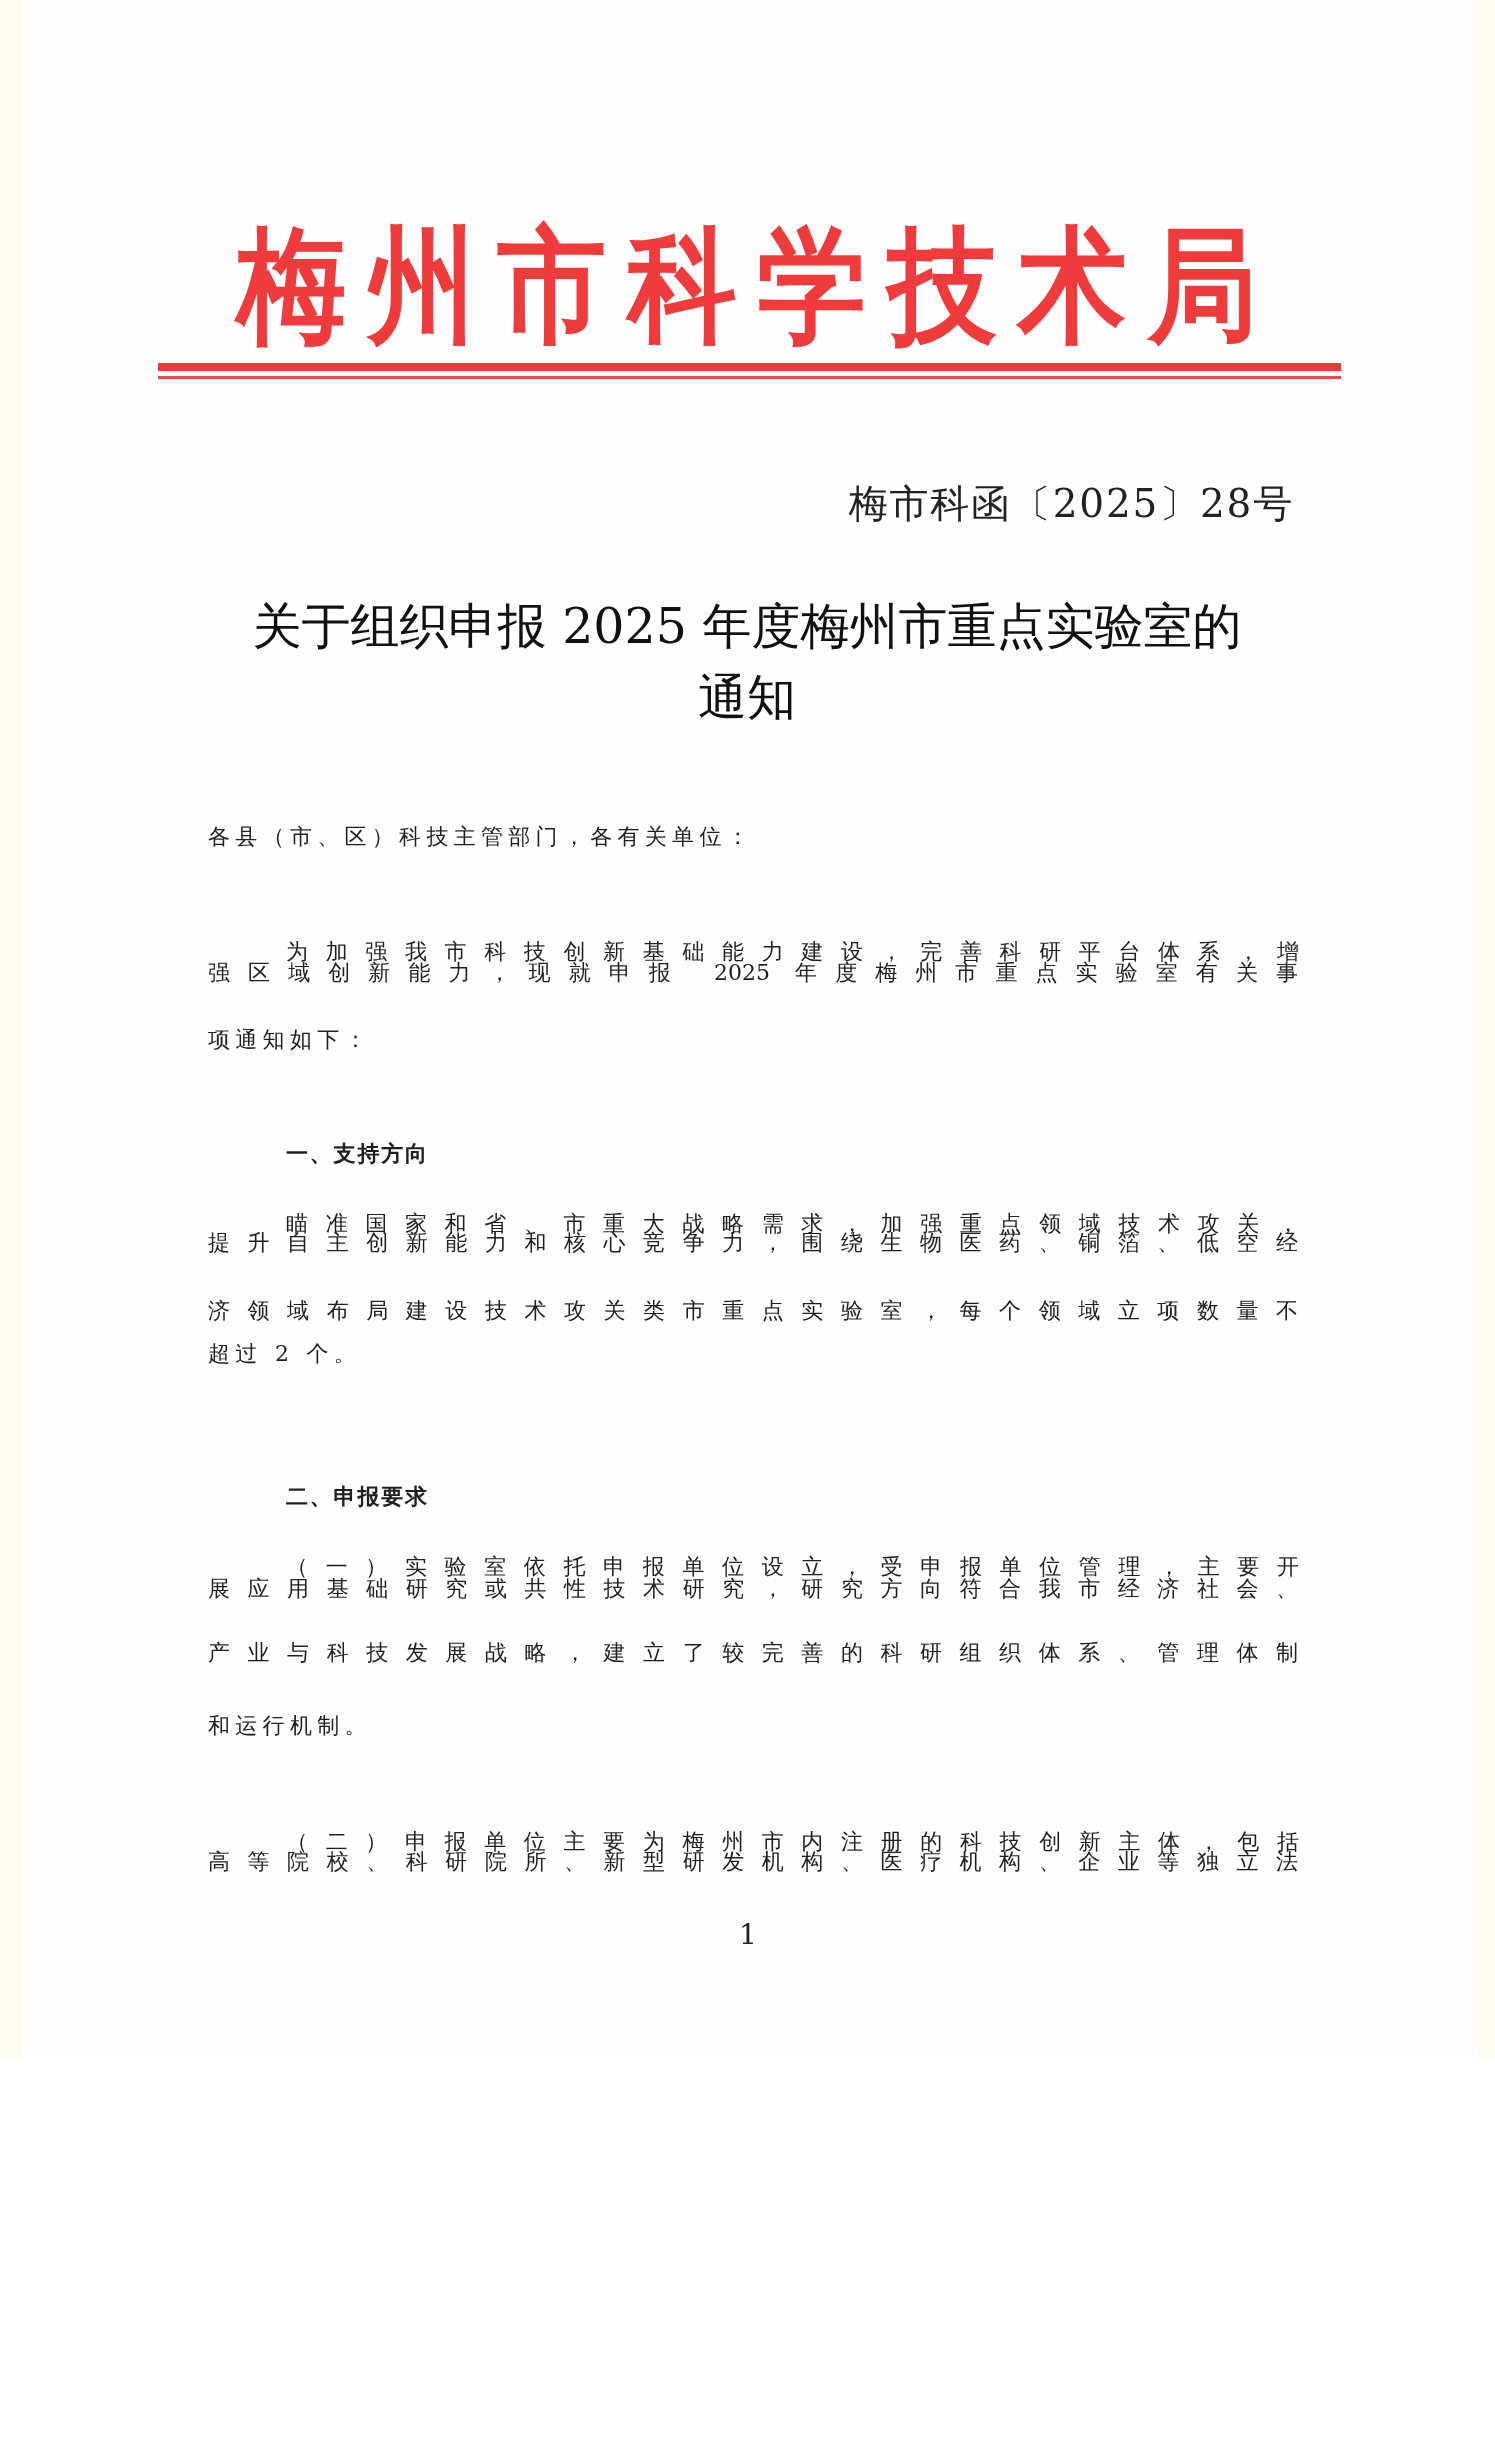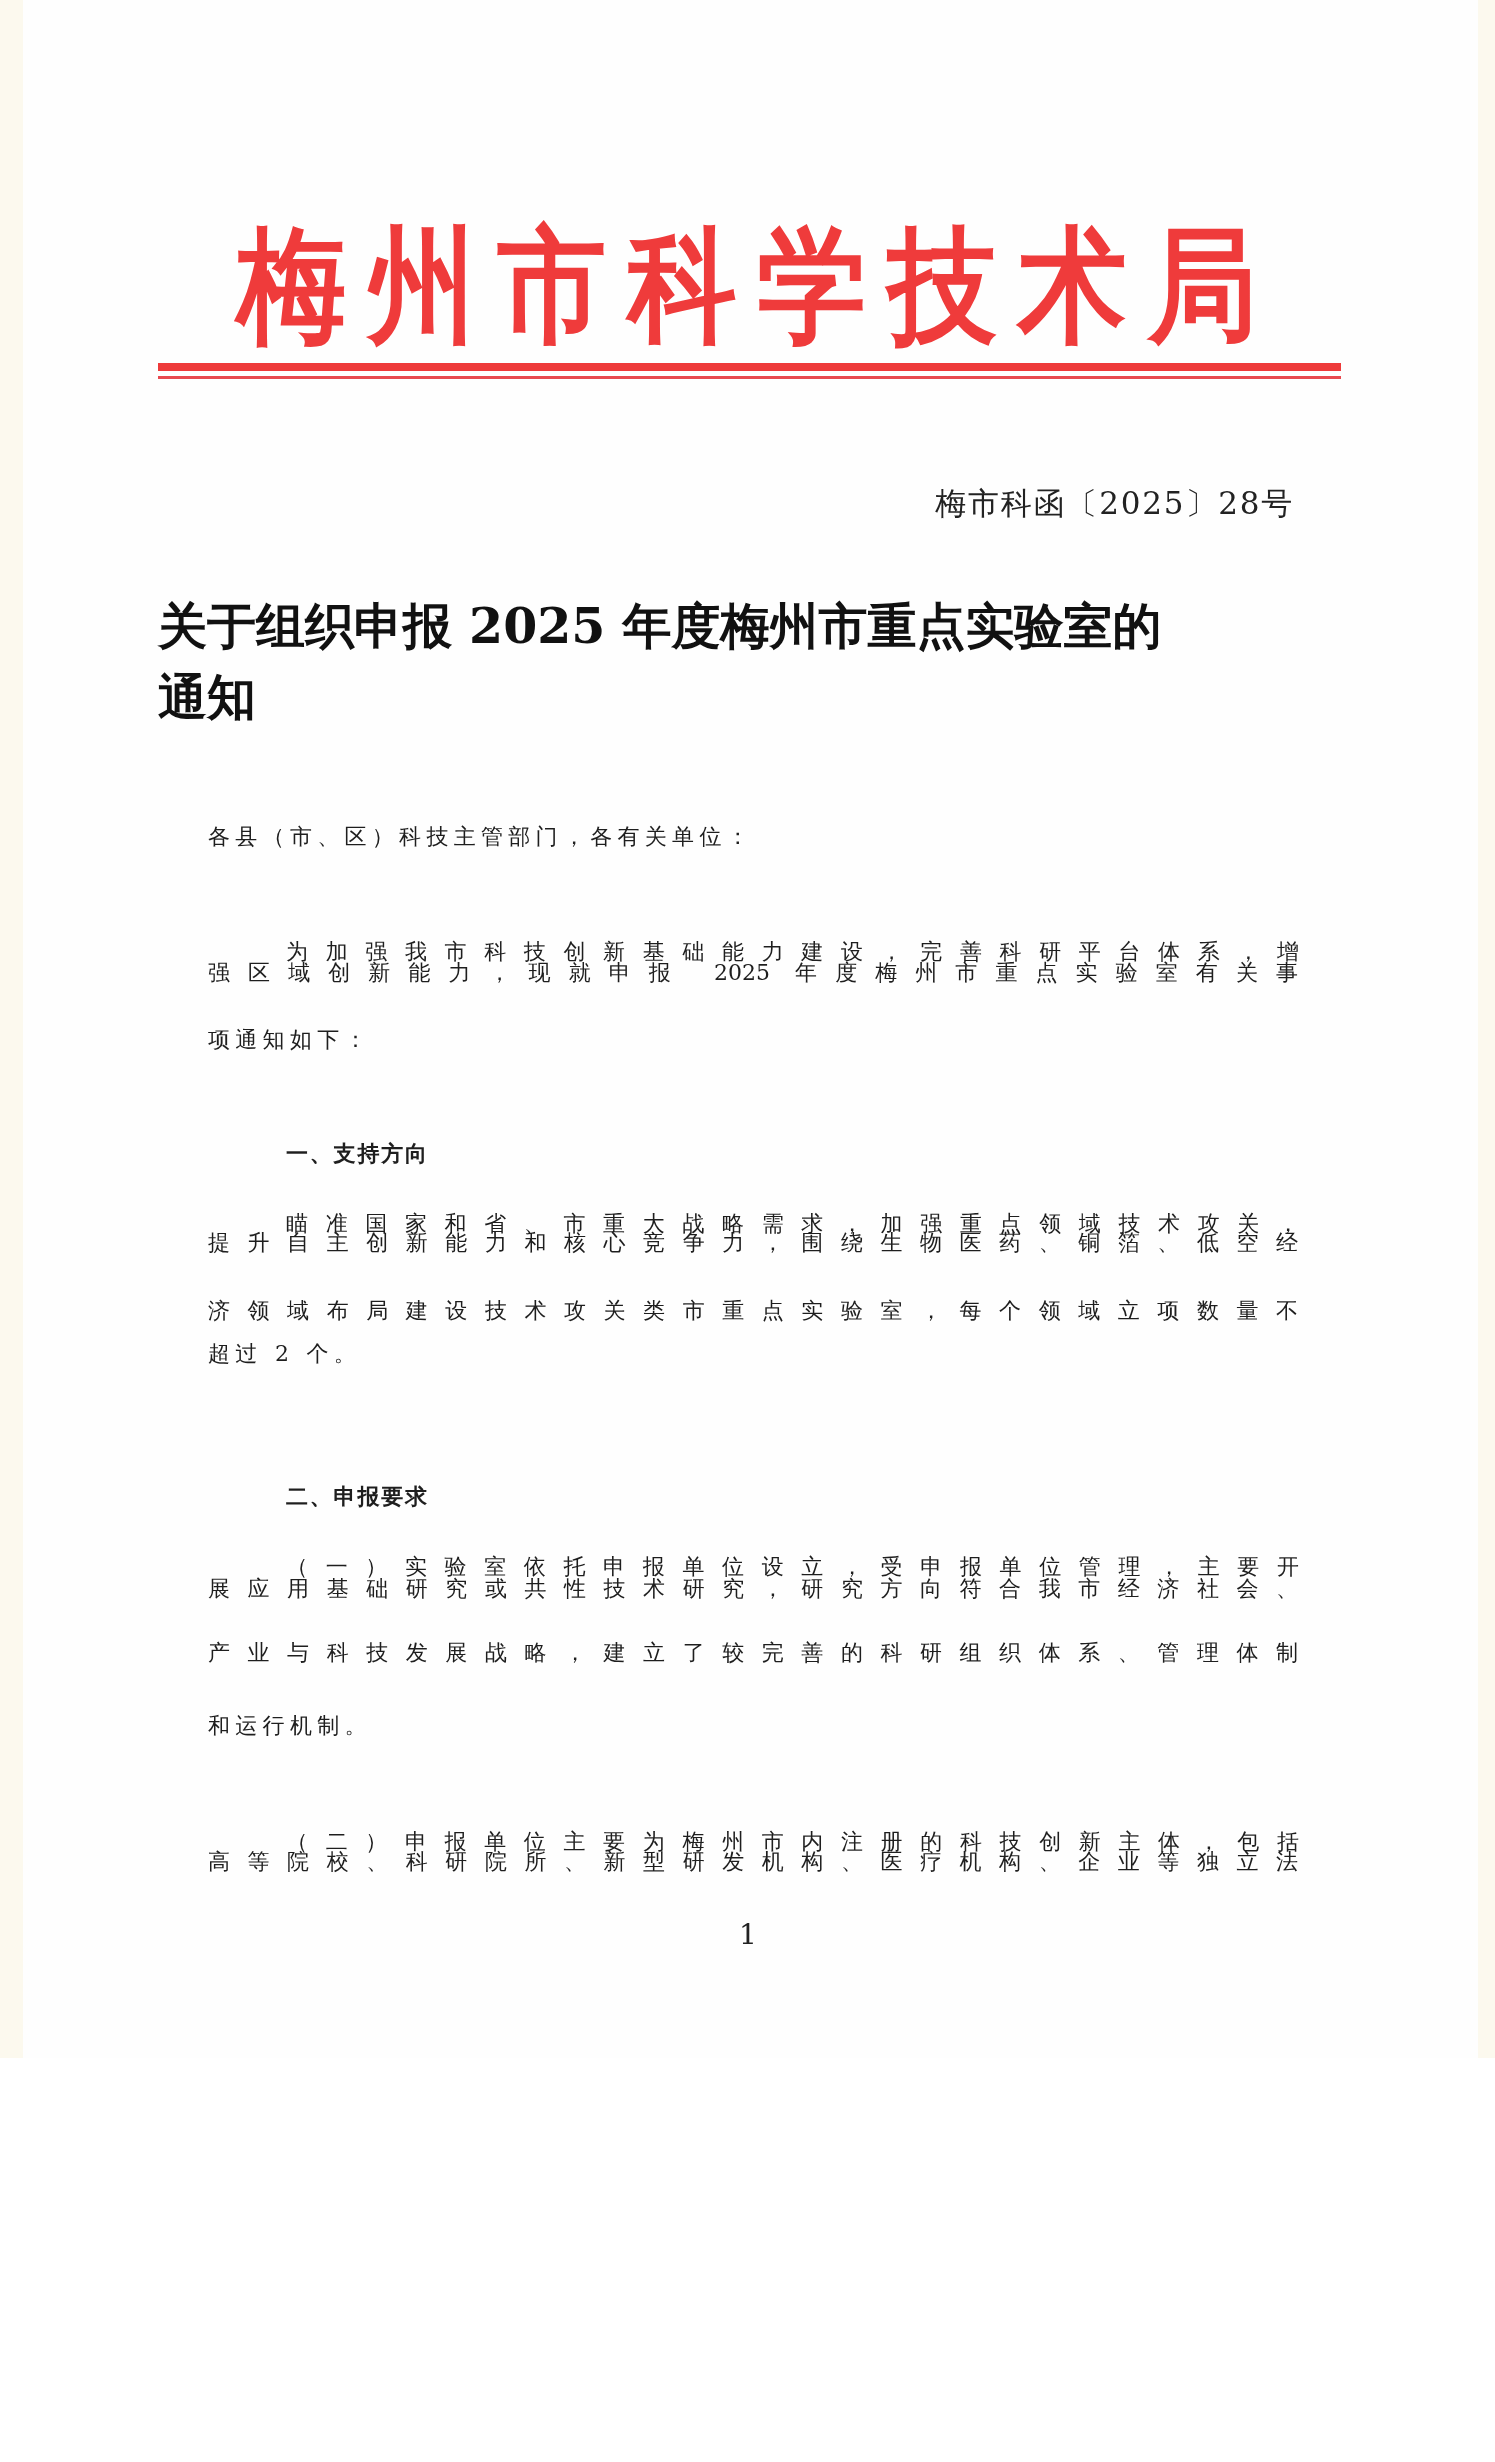--- a/index.html
+++ b/index.html
@@ -21,26 +21,26 @@
   .masthead {
     left: 237px; top: 224px; width: 1020px; height: 123px;
     display: flex; justify-content: space-between; align-items: center;
     color: #ef3b3b; font-size: 109px; font-weight: bold; line-height: 123px;
     font-family: "DejaVu Serif", "Liberation Serif", serif;
   }
   .masthead span { display: inline-block; transform: scaleY(1.15); }
   .rule-thick { left: 158px; top: 363px; width: 1183px; height: 8px; background: #ee3a3a; }
   .rule-thin  { left: 158px; top: 376px; width: 1183px; height: 2.6px; background: #e8494f; }
   .docno {
-    right: 201px; top: 484px; font-size: 31px; line-height: 39px; letter-spacing: 1.8px;
+    right: 201px; top: 484px; font-size: 39px; line-height: 39px; letter-spacing: 1.8px;
     color: #222;
   }
   .title {
-    left: 158px; width: 1178px; 
-    font-size: 49px; font-weight: bold; line-height: 55px; color: #111;
+    left: 158px; width: 1178px; text-align: center;
+    font-size: 49px; font-weight: normal; line-height: 55px; color: #111;
   }
   .line {
     left: 208px; width: 1090px; font-size: 22px; line-height: 40px;
     letter-spacing: 5.3px; color: #1e1e1e;
   }
   .just { text-align-last: justify; text-align: justify; letter-spacing: 0; }
   .indent { left: 286px; width: 1013px; margin-top: 48px; }
   .heading { font-family: Liberation Mono, monospace; font-weight: bold; letter-spacing: 1.8px; }
   .pageno { left: 739px; top: 1920px; font-size: 28px; line-height: 30px; color: #222; }
 </style>

